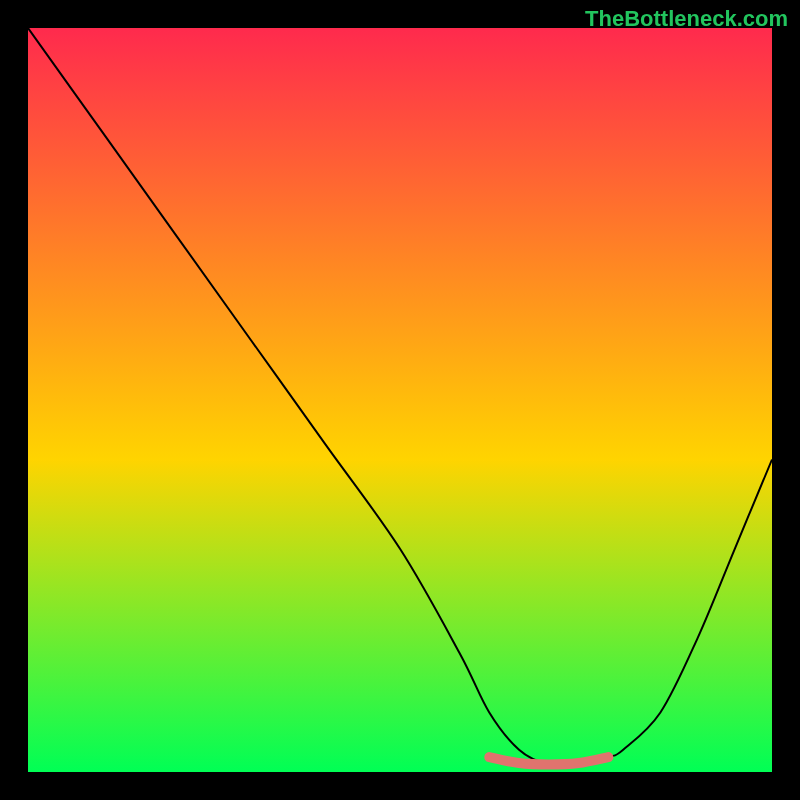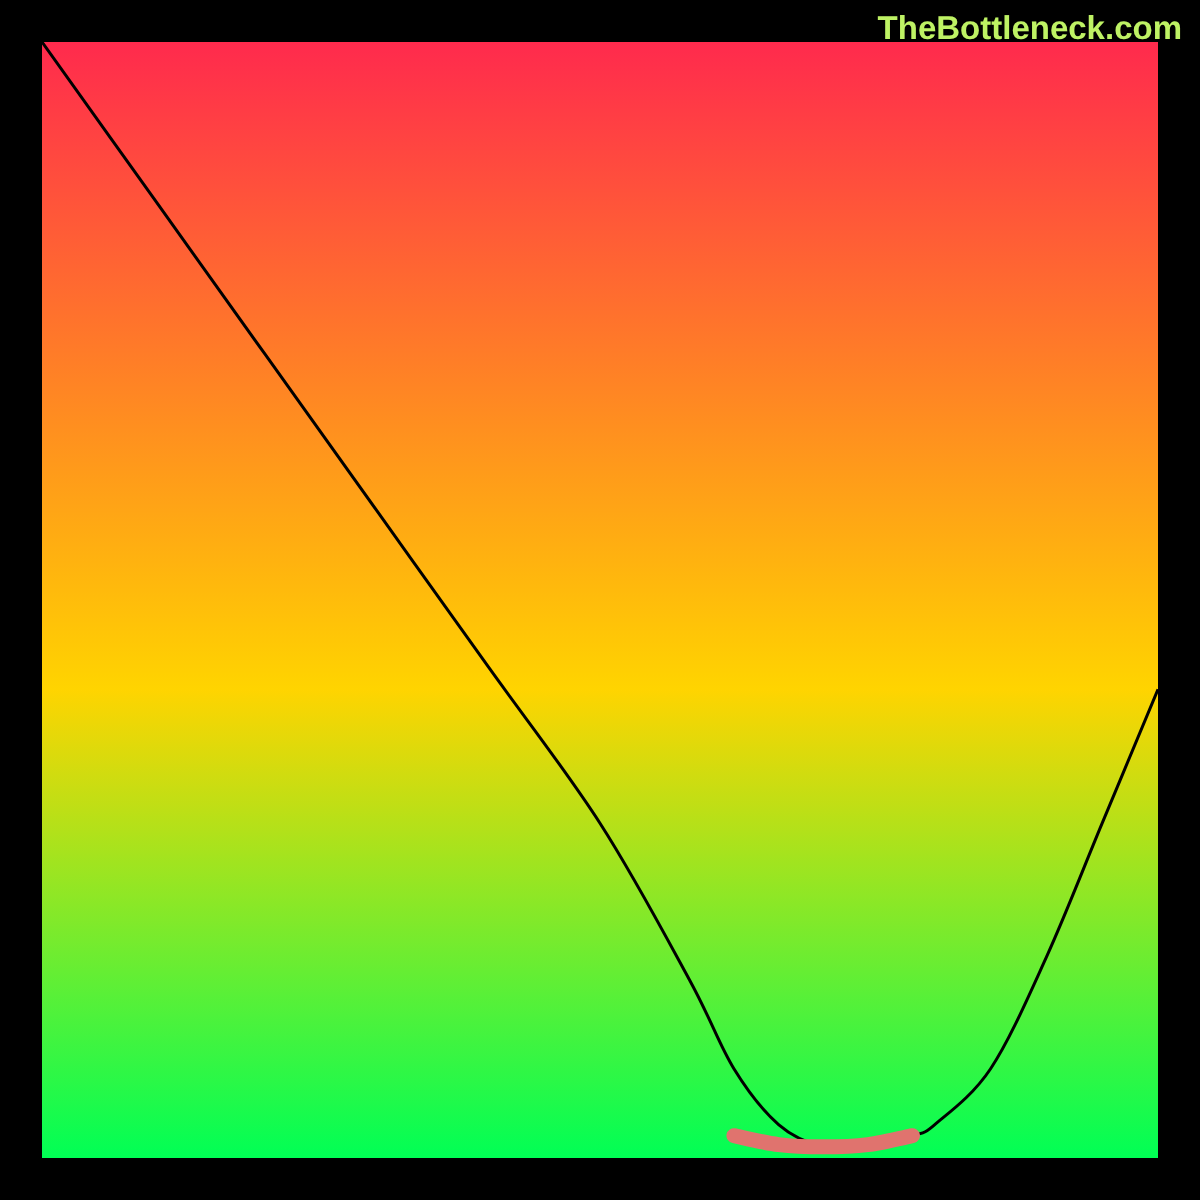--- a/index.html
+++ b/index.html
@@ -14,21 +14,21 @@
   .frame {
     position: relative;
     width: 800px;
     height: 800px;
     background: #000;
   }
   .watermark {
     position: absolute;
     top: 6px;
     right: 12px;
-    color: #bef264;
+    color: #22c55e;
     font-size: 22px;
     font-weight: bold;
     z-index: 5;
   }
   .plot {
     position: absolute;
     left: 28px;
     top: 28px;
     width: 744px;
     height: 744px;

